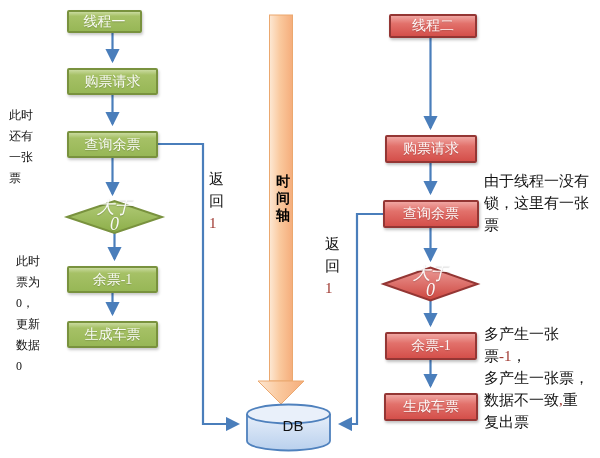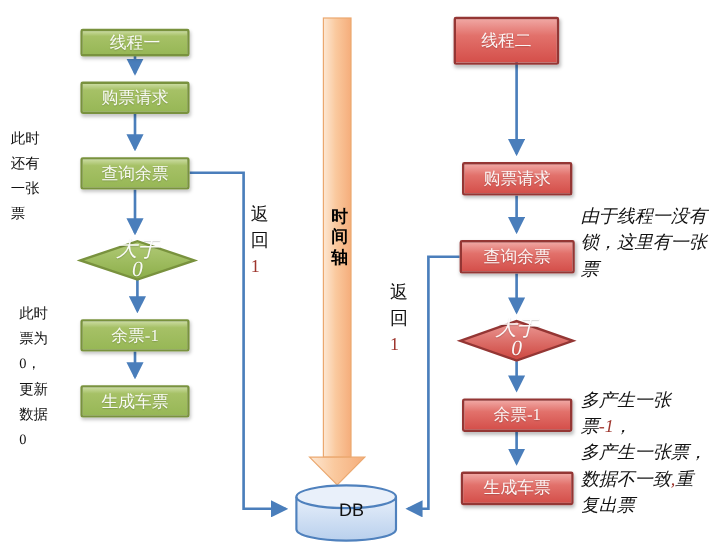--- a/index.html
+++ b/index.html
@@ -9,21 +9,21 @@
   .node{position:absolute;display:flex;align-items:center;justify-content:center;
         font-size:14px;color:rgba(255,255,255,.94);text-shadow:0 1px 1px rgba(0,0,0,.18);
         border-radius:2px;box-sizing:border-box;}
   .gbox{background:linear-gradient(180deg,#c9da9e 0%,#a6c166 22%,#97b756 100%);
         border:2px solid #79923e;box-shadow:1px 2px 3px rgba(0,0,0,.22);}
   .rbox{background:linear-gradient(180deg,#f0a6a2 0%,#e2716b 38%,#d44f4a 100%);
         border:2px solid #943634;box-shadow:1px 2px 3px rgba(0,0,0,.25);}
   .dlabel{position:absolute;text-align:center;font-size:18px;line-height:17px;
           color:rgba(255,255,255,.95);white-space:pre-line;text-shadow:0 1px 1px rgba(0,0,0,.18);font-style:italic;}
   .note{position:absolute;color:#111;font-size:12px;line-height:21px;white-space:pre-line;}
-  .note-r{position:absolute;color:#111;font-size:15px;line-height:22px;white-space:pre-line;font-style:italic;}
+  .note-r{position:absolute;color:#111;font-size:15px;line-height:22px;white-space:pre-line;}
   .ret{position:absolute;color:#111;font-size:15px;line-height:22px;white-space:pre-line;text-align:left;}
   .red-t{color:#9e362e;}
   .ret .red-t{display:block;}
   .tl-label{position:absolute;left:275px;top:173px;width:16px;font-size:14px;font-weight:bold;
             color:#000;line-height:17px;white-space:pre-line;text-align:center;}
   .db-label{position:absolute;left:247px;top:417px;width:92px;text-align:center;font-size:15px;
             color:#111;font-family:"Liberation Sans",sans-serif;}
 </style>
 </head>
 <body>
@@ -76,29 +76,29 @@
 
     <polygon points="67,217 114.5,201 162,217 114.5,233" fill="url(#gGd)" stroke="#79923e" stroke-width="2"></polygon>
     <polygon points="383.5,284 430.5,267.5 477.5,284 430.5,300.5" fill="url(#gRd)" stroke="#943634" stroke-width="2"></polygon>
 
     <g>
       <path d="M247,414 l0,27 a41.5,9.5 0 0 0 83,0 l0,-27" fill="url(#gDb)" stroke="#4f81bd" stroke-width="1.8"></path>
       <ellipse cx="288.5" cy="414" rx="41.5" ry="9.5" fill="#e9f0fa" stroke="#4f81bd" stroke-width="1.8"></ellipse>
     </g>
   </svg>
 
-  <div class="node gbox" style="left:67px;top:24px;width:91px;height:23px">线程一</div>
+  <div class="node gbox" style="left:67px;top:10px;width:75px;height:23px">线程一</div>
   <div class="node gbox" style="left:67px;top:68px;width:91px;height:27px">购票请求</div>
   <div class="node gbox" style="left:67px;top:131px;width:91px;height:27px">查询余票</div>
   <div class="dlabel" style="left:67px;top:199px;width:95px">大于
 0</div>
   <div class="node gbox" style="left:67px;top:266px;width:91px;height:27px">余票-1</div>
   <div class="node gbox" style="left:67px;top:321px;width:91px;height:27px">生成车票</div>
 
-  <div class="node rbox" style="left:378px;top:14px;width:88px;height:40px">线程二</div>
+  <div class="node rbox" style="left:389px;top:14px;width:88px;height:24px">线程二</div>
   <div class="node rbox" style="left:385px;top:135px;width:92px;height:28px">购票请求</div>
   <div class="node rbox" style="left:383px;top:200px;width:96px;height:28px">查询余票</div>
   <div class="dlabel" style="left:383px;top:265px;width:95px">大于
 0</div>
   <div class="node rbox" style="left:385px;top:332px;width:92px;height:28px">余票-1</div>
   <div class="node rbox" style="left:384px;top:393px;width:94px;height:28px">生成车票</div>
 
   <div class="note" style="left:9px;top:105px;width:40px">此时
 还有
 一张

